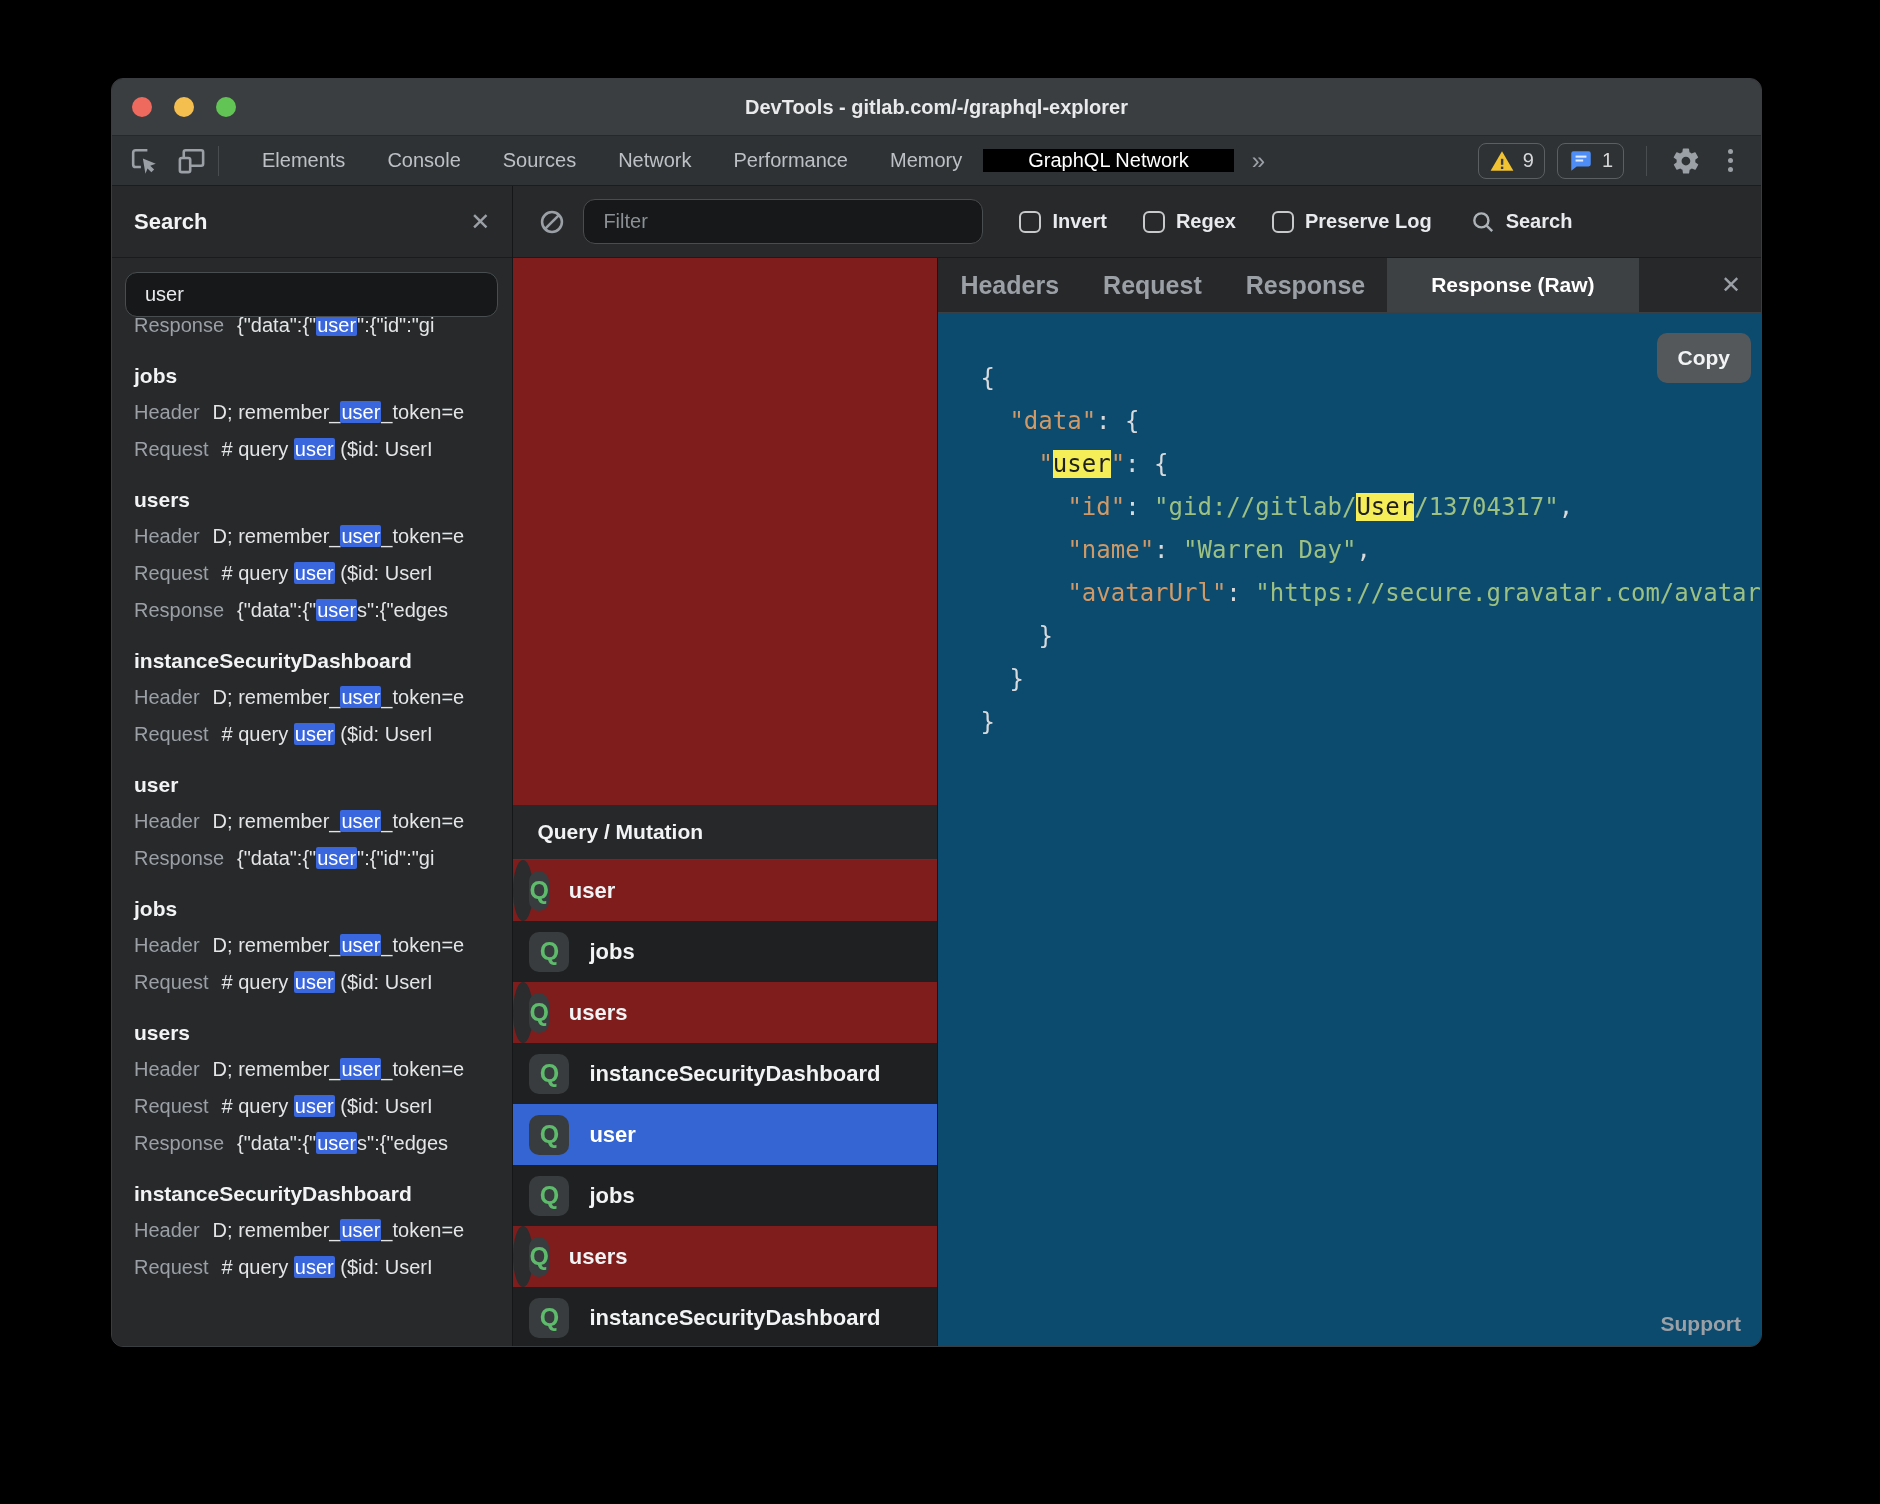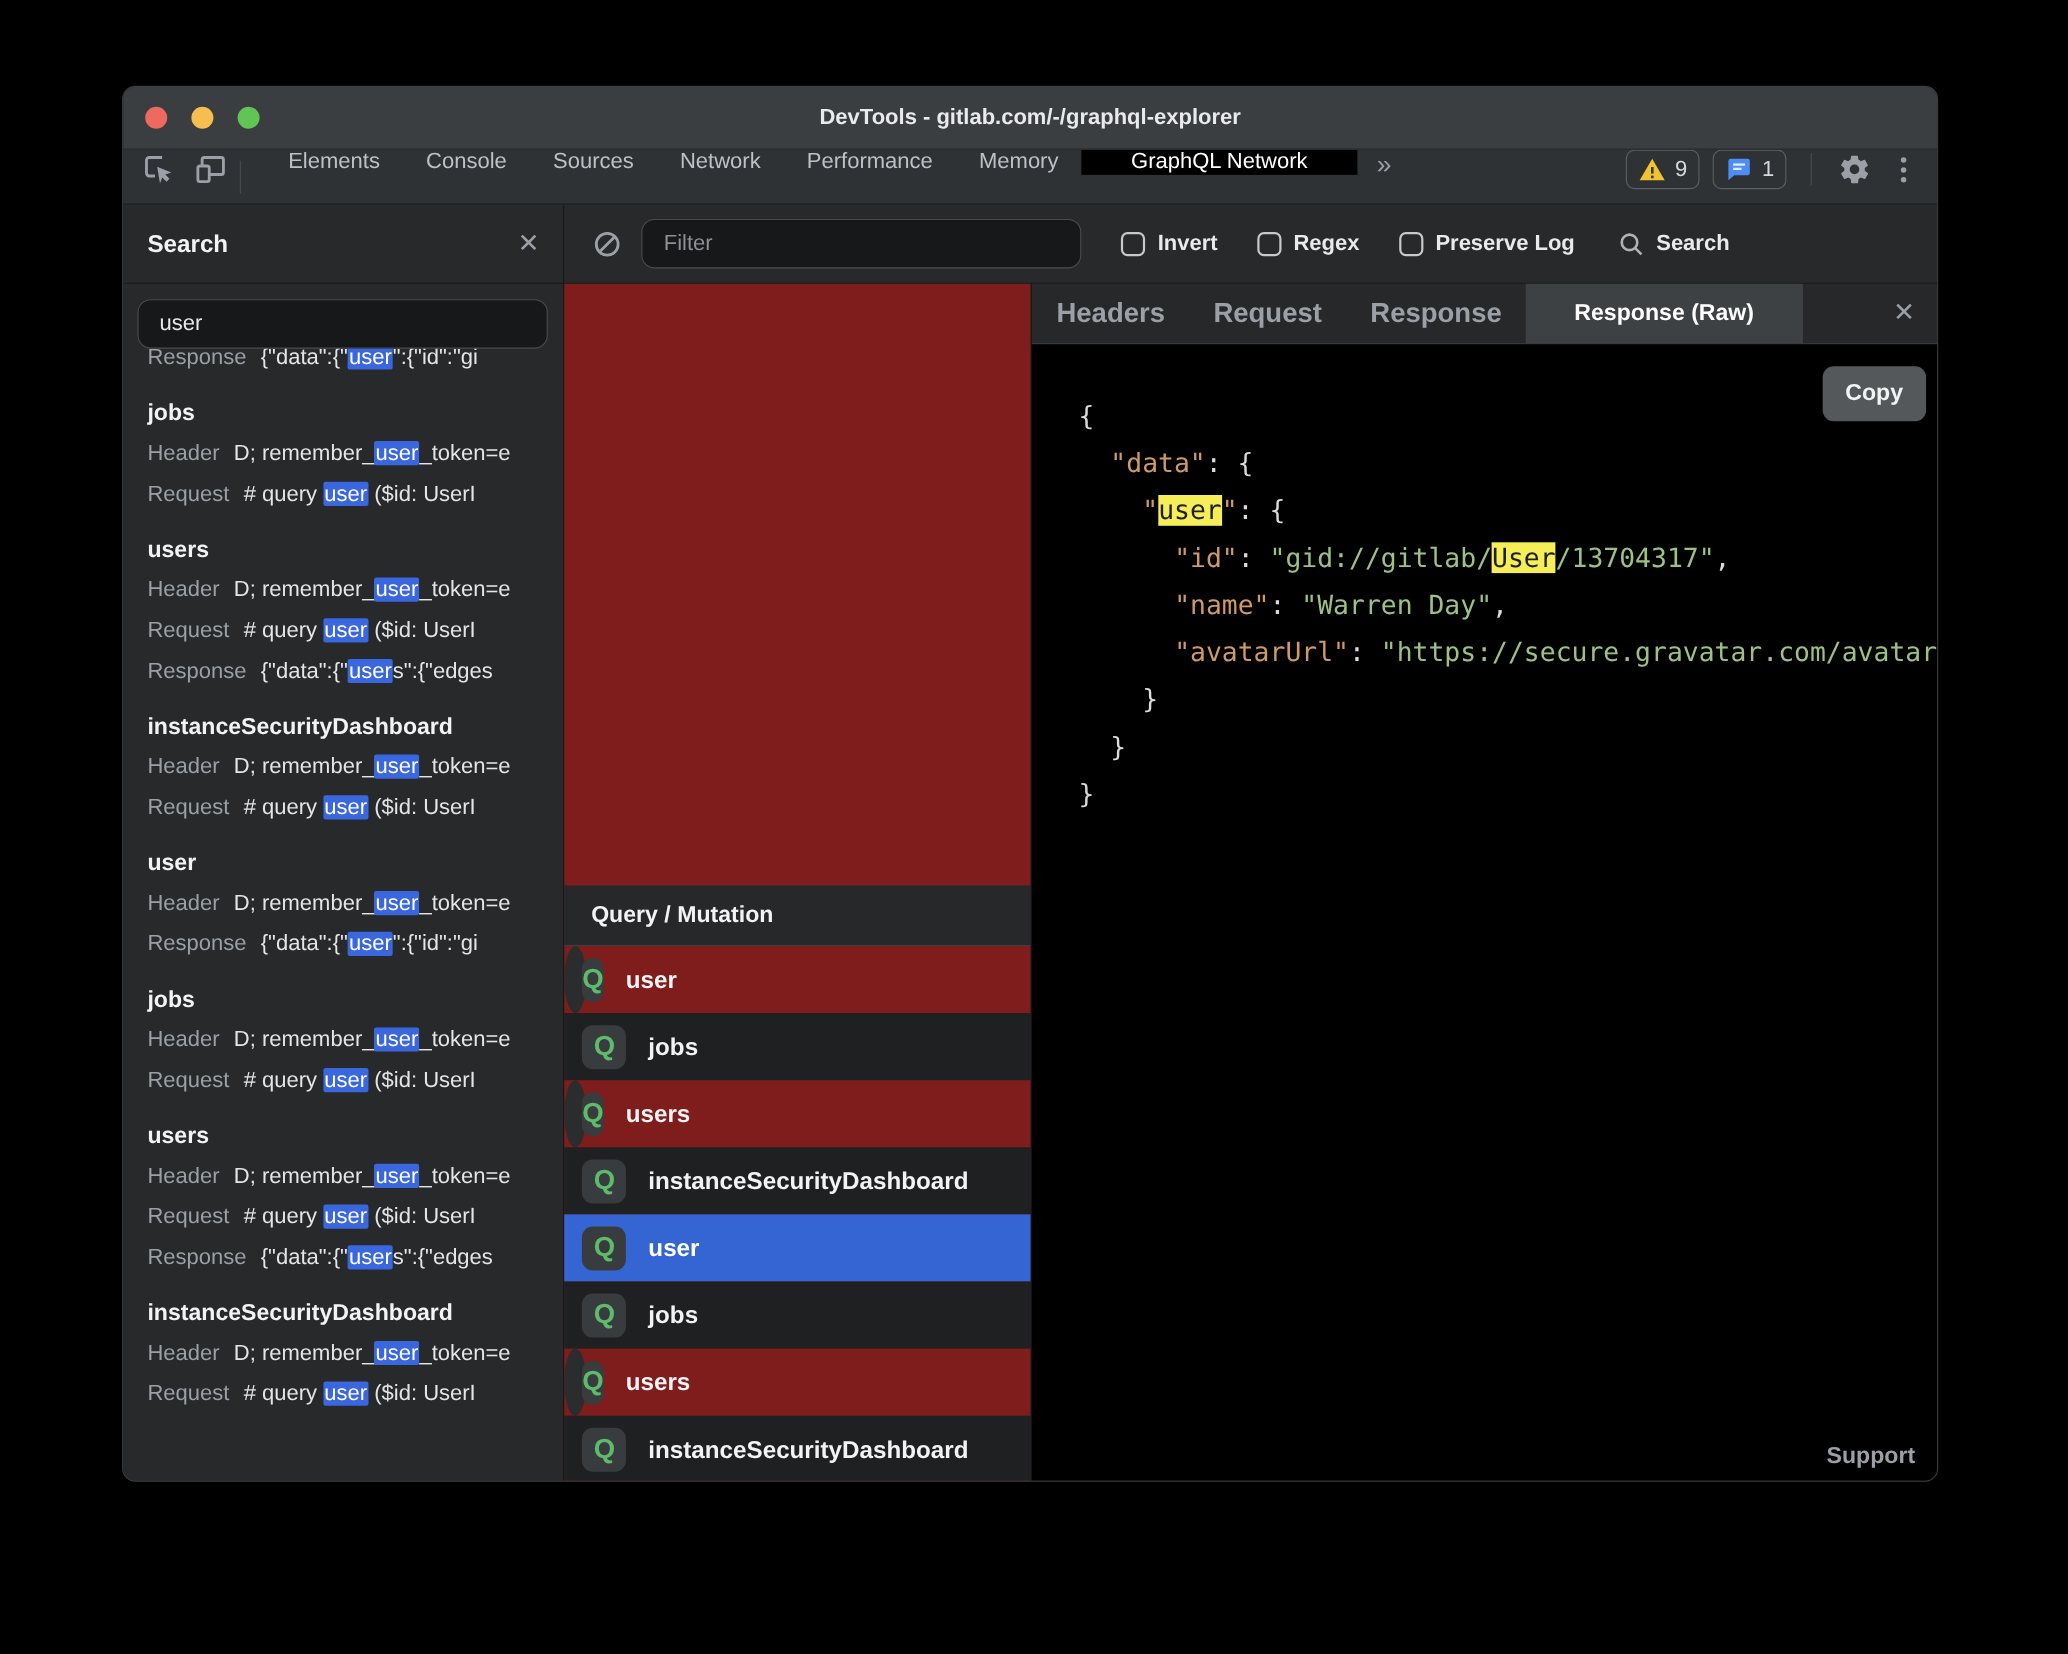--- a/index.html
+++ b/index.html
@@ -10,21 +10,21 @@
     border:1px solid #3a3d3f;
   }
   
   .titlebar { height:57px; background:#3b3e41; border-bottom:1px solid #26282a;
     display:flex; align-items:center; justify-content:center; position:relative; }
   .lights { position:absolute; left:20px; top:0; height:100%; display:flex; align-items:center; gap:22px; }
   .light { width:20px; height:20px; border-radius:50%; }
   .light.red{ background:#ee6a5e; } .light.yellow{ background:#f5bf4f; } .light.green{ background:#61c454; }
   .wtitle { color:#e9eaec; font-size:20px; font-weight:bold; }
   
-  .toolbar { height:50px; background:#2f3234; display:flex; align-items:flex-start; border-bottom:1px solid #1a1c1d; }
+  .toolbar { height:50px; background:#2f3234; display:flex; align-items:center; border-bottom:1px solid #1a1c1d; }
   .tb-icons { display:flex; align-items:center; padding-left:14px; gap:14px; }
   .icon-btn { width:34px; height:34px; display:flex; align-items:center; justify-content:center; cursor:pointer; }
   .tb-sep { width:1px; height:30px; background:#4a4d50; align-self:center; margin:0 10px; }
   .tb-tabs { display:flex; align-items:stretch; margin-left:12px; }
   .tab { display:flex; align-items:center; padding:0 21px; color:#bdc1c6; font-size:20px; cursor:pointer; }
   .tab-active { display:flex; align-items:center; padding:0 45px; background:#000; color:#fff; font-size:20px; cursor:pointer; }
   .tb-overflow { display:flex; align-items:center; padding:0 18px; color:#9aa0a6; font-size:24px; cursor:pointer; }
   .tb-right { margin-left:auto; display:flex; align-items:center; gap:12px; padding-right:16px; }
   .badge-box { display:flex; align-items:center; gap:8px; border:1px solid #5c5f62; border-radius:8px;
     height:36px; padding:0 10px; cursor:pointer; }
@@ -75,21 +75,21 @@
     color:#5dbb6b; font-size:25px; font-weight:bold; }
   .q-label { margin-left:20px; color:#f1f3f4; font-size:22px; font-weight:bold; }
   .q-row.selected .q-label { color:#fff; }
   
   .detail-panel { flex:1; display:flex; flex-direction:column; min-width:0; }
   .dp-tabs { height:55px; background:#26282a; border-bottom:1px solid #3c3f41; display:flex; align-items:stretch; }
   .dp-tab { display:flex; align-items:center; padding:0 22px; color:#9aa0a6; font-size:25px; font-weight:600; cursor:pointer; }
   .dp-tab-active { display:flex; align-items:center; padding:0 44px; background:#3e4144; color:#fff;
     font-size:21px; font-weight:600; cursor:pointer; }
   .dp-tabs .close-x { align-self:center; margin-right:20px; }
-  .dp-content { flex:1; background:#000000; position:relative; overflow:hidden; }
+  .dp-content { flex:1; background:#0c4a6e; position:relative; overflow:hidden; }
   .copy-btn { position:absolute; top:20px; right:10px; background:#55585b; border-radius:10px;
     padding:13px 21px; color:#f1f3f4; font-size:21px; font-weight:bold; cursor:pointer; }
   .json { padding:44px 0 0 42px; font-family:"DejaVu Sans Mono", monospace; font-size:24px;
     line-height:43px; white-space:nowrap; }
   .jt-key { color:#cf9a67; } .jt-string { color:#9dc183; } .jt-punct { color:#d8dadc; }
   .hl-y { background:#f5ee58; color:#1d1f20; }
   .support { position:absolute; bottom:12px; right:20px; color:#9aa0a6; font-size:21px; font-weight:bold; cursor:pointer; }
   svg { display:block; }
 </style>
 </head>

